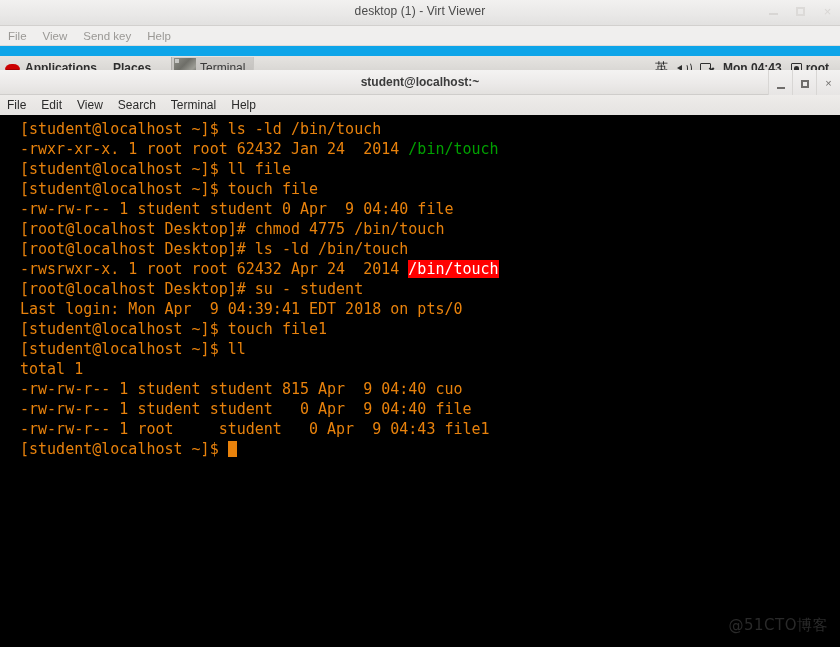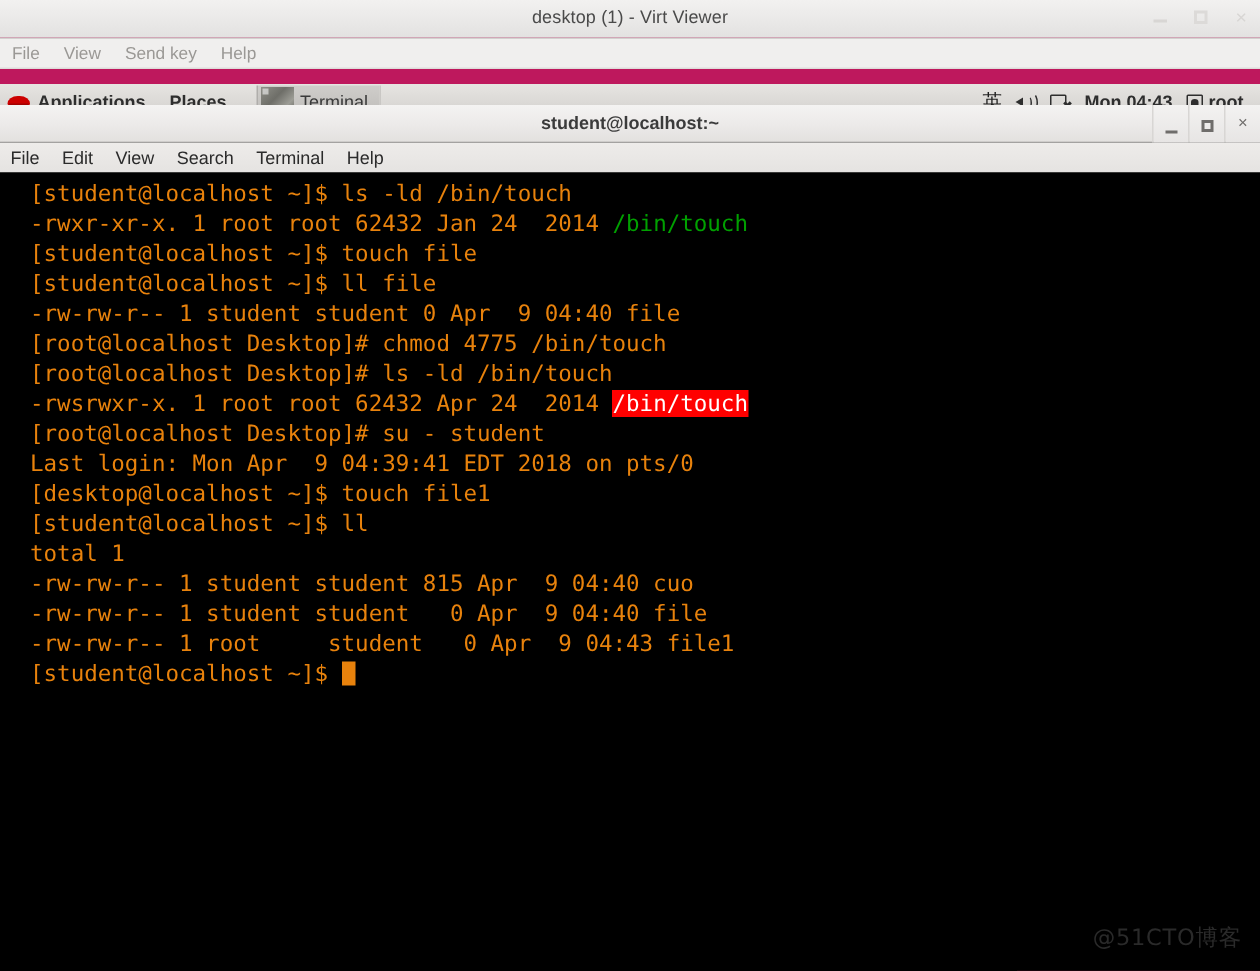--- a/index.html
+++ b/index.html
@@ -12,21 +12,21 @@
     height: 647px;
     overflow: hidden;
     font-family: "Liberation Sans", sans-serif;
     -webkit-font-smoothing: antialiased;
   }
 
   #app {
     position: relative;
     width: 840px;
     height: 647px;
-    background: #be185d;
+    background: #0ea5e9;
   }
 
   
   .vv-titlebar {
     position: absolute;
     left: 0; top: 0;
     width: 840px; height: 26px;
     background: linear-gradient(to bottom, #f2f1f0 0%, #e9e8e7 60%, #e2e1e0 100%);
     border-bottom: 1px solid #d2d0ce;
     box-sizing: border-box;
@@ -442,29 +442,29 @@
       <div class="term-menu-item">Edit</div>
       <div class="term-menu-item">View</div>
       <div class="term-menu-item">Search</div>
       <div class="term-menu-item">Terminal</div>
       <div class="term-menu-item">Help</div>
     </div>
 
     <div class="term-body" id="term-body">
         <div class="term-line"><span>[student@localhost ~]$ ls -ld /bin/touch</span></div>
         <div class="term-line"><span>-rwxr-xr-x. 1 root root 62432 Jan 24  2014 </span><span class="seg-green">/bin/touch</span></div>
+        <div class="term-line"><span>[student@localhost ~]$ ll file</span></div>
         <div class="term-line"><span>[student@localhost ~]$ touch file</span></div>
-        <div class="term-line"><span>[student@localhost ~]$ ll file</span></div>
         <div class="term-line"><span>-rw-rw-r-- 1 student student 0 Apr  9 04:40 file</span></div>
         <div class="term-line"><span>[root@localhost Desktop]# chmod 4775 /bin/touch</span></div>
         <div class="term-line"><span>[root@localhost Desktop]# ls -ld /bin/touch</span></div>
         <div class="term-line"><span>-rwsrwxr-x. 1 root root 62432 Apr 24  2014 </span><span class="seg-redbg">/bin/touch</span></div>
         <div class="term-line"><span>[root@localhost Desktop]# su - student</span></div>
         <div class="term-line"><span>Last login: Mon Apr  9 04:39:41 EDT 2018 on pts/0</span></div>
-        <div class="term-line"><span>[desktop@localhost ~]$ touch file1</span></div>
+        <div class="term-line"><span>[student@localhost ~]$ touch file1</span></div>
         <div class="term-line"><span>[student@localhost ~]$ ll</span></div>
         <div class="term-line"><span>total 1</span></div>
         <div class="term-line"><span>-rw-rw-r-- 1 student student 815 Apr  9 04:40 cuo</span></div>
         <div class="term-line"><span>-rw-rw-r-- 1 student student   0 Apr  9 04:40 file</span></div>
         <div class="term-line"><span>-rw-rw-r-- 1 root     student   0 Apr  9 04:43 file1</span></div>
         <div class="term-line"><span>[student@localhost ~]$ </span><span class="cursor-block"></span></div>
       </div>
 
     <div class="watermark">@51CTO博客</div>
   </div>

